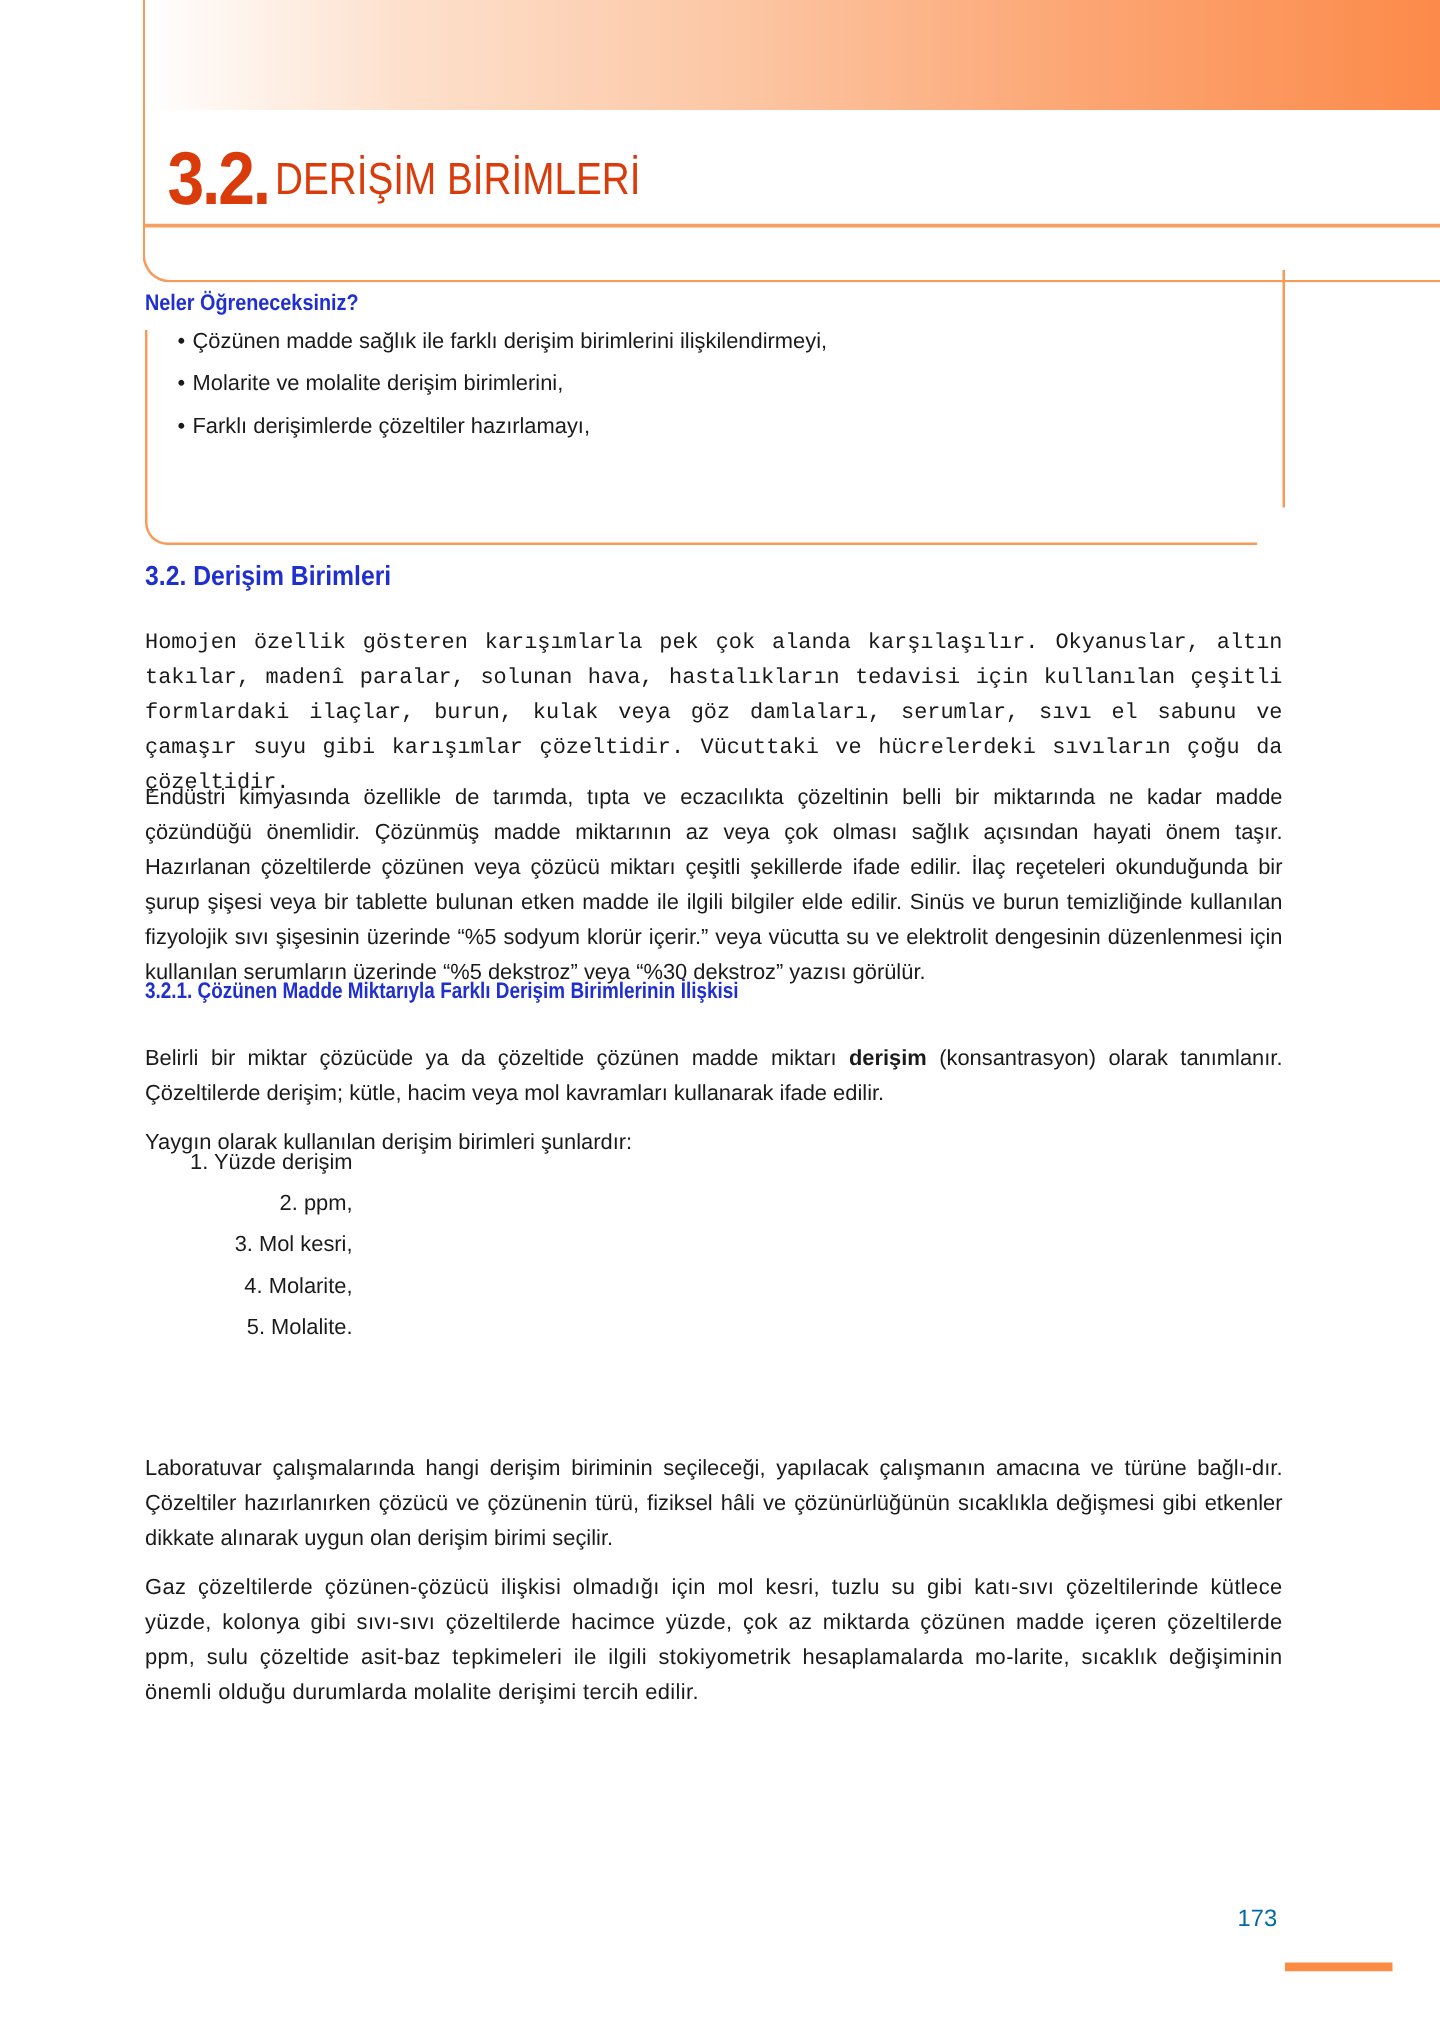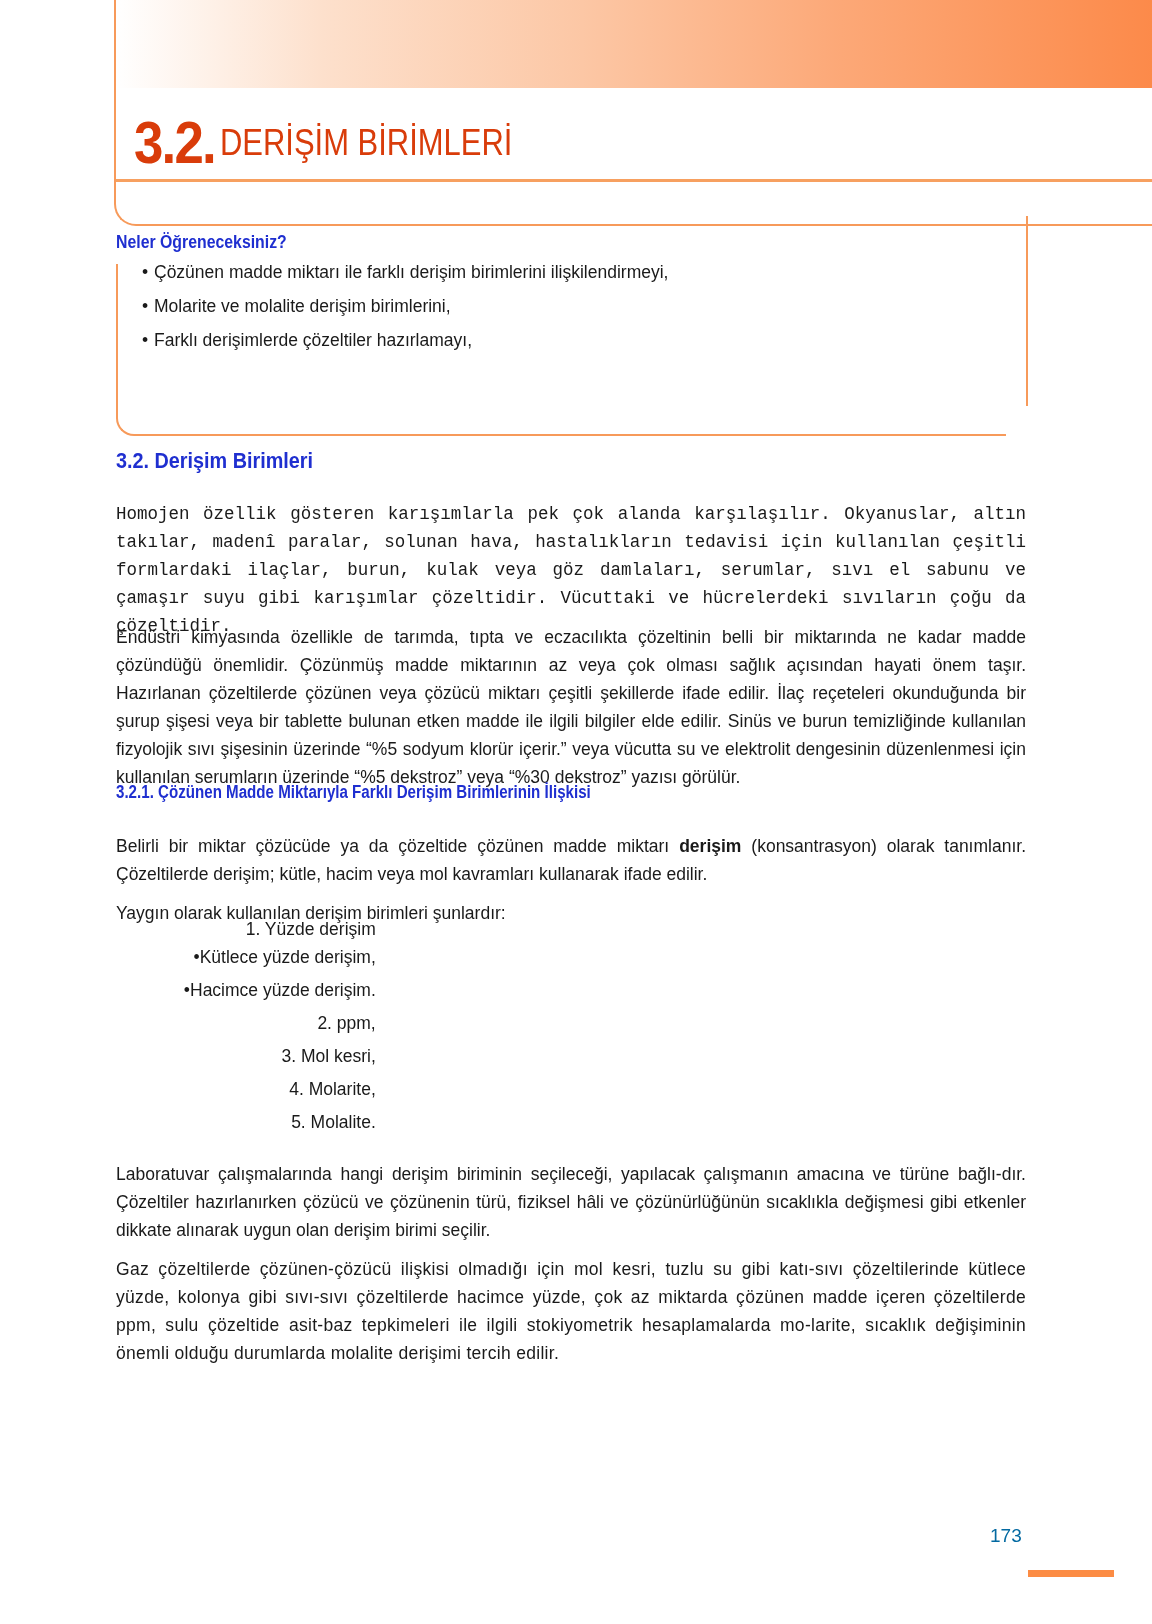--- a/index.html
+++ b/index.html
@@ -53,40 +53,36 @@
 <div class="chapter-title">
   <span class="chapter-num">3.2.</span>
   <span class="chapter-name">DERİŞİM BİRİMLERİ</span>
 </div>
 <div class="title-rule"></div>
 <div class="objectives-right-tick"></div>
 
 <div class="objectives-box"></div>
 <div class="objectives-heading">Neler Öğreneceksiniz?</div>
 <ul class="obj-list">
-  <li class="obj-item"><span class="bullet">•</span><span>Çözünen madde miktarı ile farklı derişim birimlerini ilişkilendirmeyi,</span></li>
+  <li class="obj-item"><span class="bullet">•</span><span>Çözünen madde sağlık ile farklı derişim birimlerini ilişkilendirmeyi,</span></li>
   <li class="obj-item"><span class="bullet">•</span><span>Molarite ve molalite derişim birimlerini,</span></li>
   <li class="obj-item"><span class="bullet">•</span><span>Farklı derişimlerde çözeltiler hazırlamayı,</span></li>
 </ul>
 
 <div class="section-heading">3.2. Derişim Birimleri</div>
 <p class="body p1">Homojen özellik gösteren karışımlarla pek çok alanda karşılaşılır. Okyanuslar, altın takılar, madenî paralar, solunan hava, hastalıkların tedavisi için kullanılan çeşitli formlardaki ilaçlar, burun, kulak veya göz damlaları, serumlar, sıvı el sabunu ve çamaşır suyu gibi karışımlar çözeltidir. Vücuttaki ve hücrelerdeki sıvıların çoğu da çözeltidir.</p>
 <p class="body p2">Endüstri kimyasında özellikle de tarımda, tıpta ve eczacılıkta çözeltinin belli bir miktarında ne kadar madde çözündüğü önemlidir. Çözünmüş madde miktarının az veya çok olması sağlık açısından hayati önem taşır. Hazırlanan çözeltilerde çözünen veya çözücü miktarı çeşitli şekillerde ifade edilir. İlaç reçeteleri okunduğunda bir şurup şişesi veya bir tablette bulunan etken madde ile ilgili bilgiler elde edilir. Sinüs ve burun temizliğinde kullanılan fizyolojik sıvı şişesinin üzerinde “%5 sodyum klorür içerir.” veya vücutta su ve elektrolit dengesinin düzenlenmesi için kullanılan serumların üzerinde “%5 dekstroz” veya “%30 dekstroz” yazısı görülür.</p>
 
 <div class="subsection-heading">3.2.1. Çözünen Madde Miktarıyla Farklı Derişim Birimlerinin İlişkisi</div>
 <p class="body p3"><span>Belirli bir miktar çözücüde ya da çözeltide çözünen madde miktarı </span><b>derişim</b><span> (konsantrasyon) olarak tanımlanır. Çözeltilerde derişim; kütle, hacim veya mol kavramları kullanarak ifade edilir.</span></p>
 <p class="body p4">Yaygın olarak kullanılan derişim birimleri şunlardır:</p>
 
 <ul class="units-list">
   <li class="unit-item">
     <span>1. Yüzde derişim</span>
-    <ul class="sub-list">
-      <li class="sub-item"><span class="dot">•</span><span>Kütlece yüzde derişim,</span></li>
-      <li class="sub-item"><span class="dot">•</span><span>Hacimce yüzde derişim.</span></li>
-    </ul>
   </li>
   <li class="unit-item">2. ppm,</li>
   <li class="unit-item">3. Mol kesri,</li>
   <li class="unit-item">4. Molarite,</li>
   <li class="unit-item">5. Molalite.</li>
 </ul>
 
 <p class="body p5">Laboratuvar çalışmalarında hangi derişim biriminin seçileceği, yapılacak çalışmanın amacına ve türüne bağlı-dır. Çözeltiler hazırlanırken çözücü ve çözünenin türü, fiziksel hâli ve çözünürlüğünün sıcaklıkla değişmesi gibi etkenler dikkate alınarak uygun olan derişim birimi seçilir.</p>
 <p class="body p6">Gaz çözeltilerde çözünen-çözücü ilişkisi olmadığı için mol kesri, tuzlu su gibi katı-sıvı çözeltilerinde kütlece yüzde, kolonya gibi sıvı-sıvı çözeltilerde hacimce yüzde, çok az miktarda çözünen madde içeren çözeltilerde ppm, sulu çözeltide asit-baz tepkimeleri ile ilgili stokiyometrik hesaplamalarda mo-larite, sıcaklık değişiminin önemli olduğu durumlarda molalite derişimi tercih edilir.</p>
 

